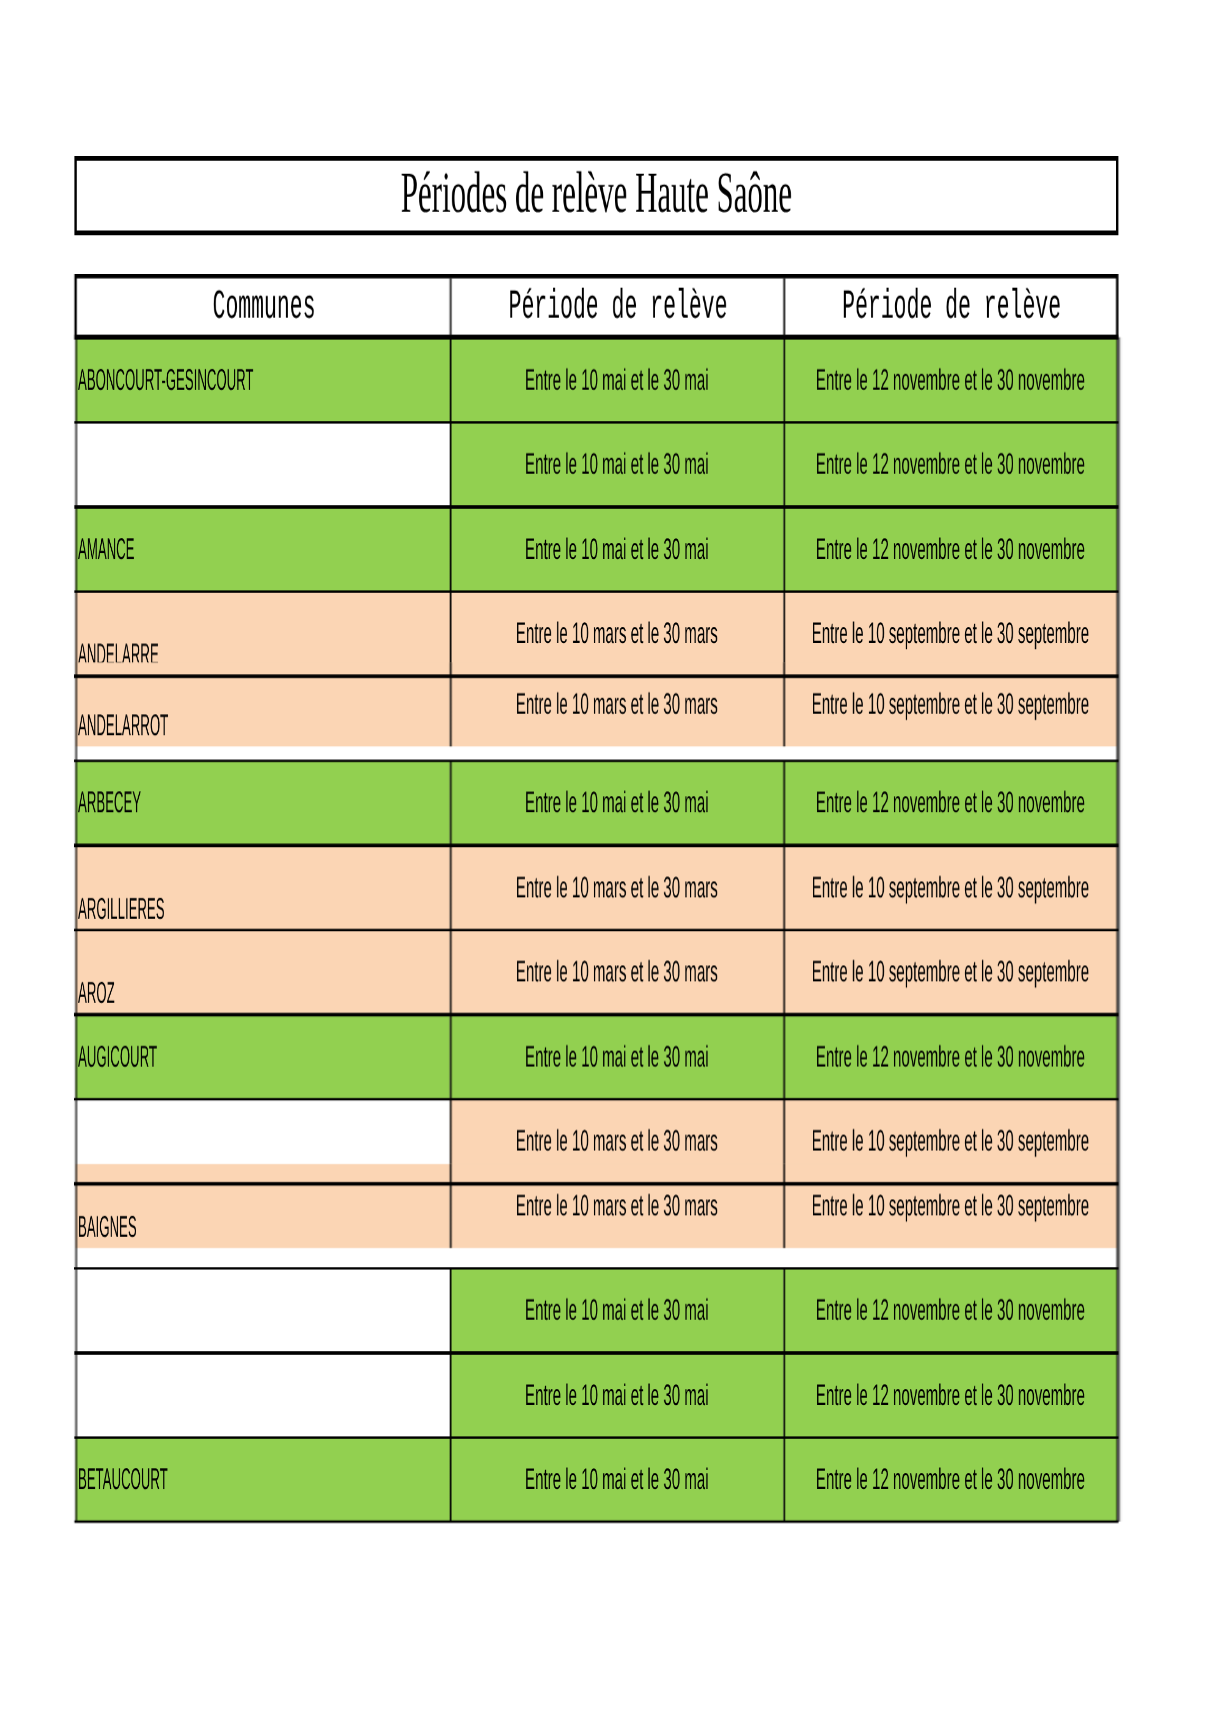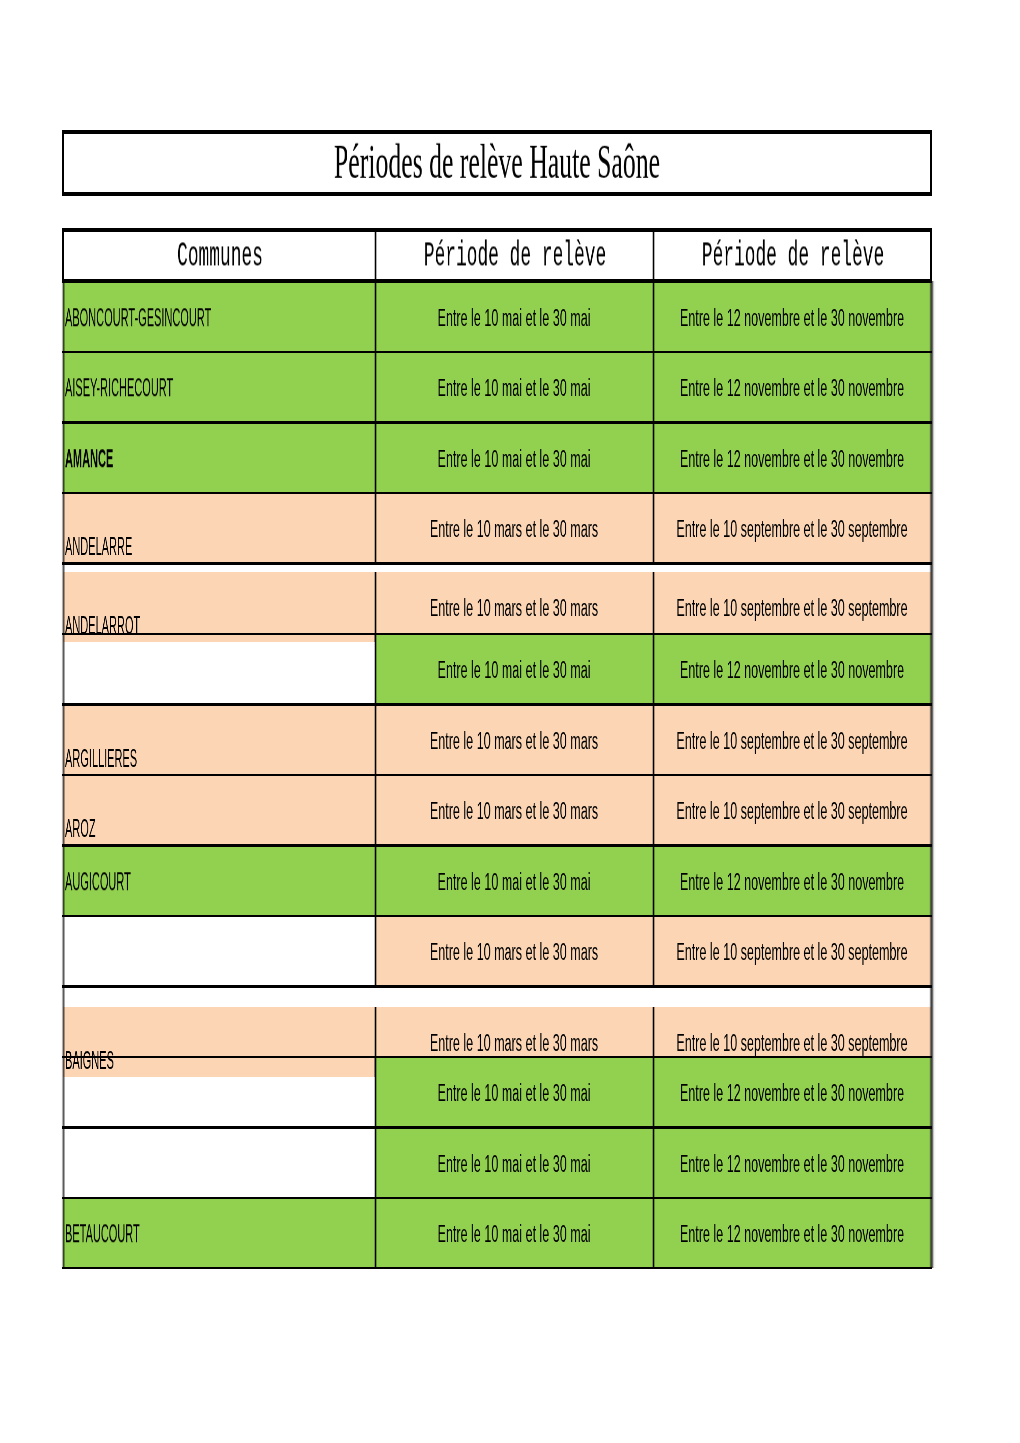--- a/index.html
+++ b/index.html
@@ -115,41 +115,36 @@
         </div>
         <div class="c green" style="left: 591.75px; width: 278.05px;">
           <div class="ptext">
             <span>Entre le 12 novembre et le 30 novembre</span>
           </div>
         </div>
         <div class="vline" style="left: 311.3px;"></div>
         <div class="vline" style="left: 589.25px;"></div>
       </div>
       <div class="row" style="top: 70.47px;">
-        <div class="c green" style="left: 1.2px; width: 312.6px;">
-          <div class="ctext v-mid">
-            <span>AISEY-RICHECOURT</span>
-          </div>
-        </div>
         <div class="c green" style="left: 313.8px; width: 277.95px;">
           <div class="ptext">
             <span>Entre le 10 mai et le 30 mai</span>
           </div>
         </div>
         <div class="c green" style="left: 591.75px; width: 278.05px;">
           <div class="ptext">
             <span>Entre le 12 novembre et le 30 novembre</span>
           </div>
         </div>
         <div class="vline" style="left: 311.3px;"></div>
         <div class="vline" style="left: 589.25px;"></div>
       </div>
       <div class="hline" style="top: 69.27px;"></div>
       <div class="row" style="top: 140.94px;">
-        <div class="c green" style="left: 1.2px; width: 312.6px; font-weight: bold;">
+        <div class="c green" style="left: 1.2px; width: 312.6px;">
           <div class="ctext v-mid">
             <span>AMANCE</span>
           </div>
         </div>
         <div class="c green" style="left: 313.8px; width: 277.95px;">
           <div class="ptext">
             <span>Entre le 10 mai et le 30 mai</span>
           </div>
         </div>
         <div class="c green" style="left: 591.75px; width: 278.05px;">
@@ -174,41 +169,46 @@
         </div>
         <div class="c peach" style="left: 591.75px; width: 278.05px;">
           <div class="ptext">
             <span>Entre le 10 septembre et le 30 septembre</span>
           </div>
         </div>
         <div class="vline" style="left: 311.3px;"></div>
         <div class="vline" style="left: 589.25px;"></div>
       </div>
       <div class="hline" style="top: 210.21px;"></div>
-      <div class="row" style="top: 290px;">
+      <div class="row" style="top: 270px;">
         <div class="c peach" style="left: 1.2px; width: 312.6px;">
           <div class="ctext v-bot">
             <span>ANDELARROT</span>
           </div>
         </div>
         <div class="c peach" style="left: 313.8px; width: 277.95px;">
           <div class="ptext">
             <span>Entre le 10 mars et le 30 mars</span>
           </div>
         </div>
         <div class="c peach" style="left: 591.75px; width: 278.05px;">
           <div class="ptext">
             <span>Entre le 10 septembre et le 30 septembre</span>
           </div>
         </div>
         <div class="vline" style="left: 311.3px;"></div>
         <div class="vline" style="left: 589.25px;"></div>
       </div>
       <div class="hline" style="top: 280.68px;"></div>
       <div class="row" style="top: 352.35px;">
+        <div class="c green" style="left: 1.2px; width: 312.6px;">
+          <div class="ctext v-mid">
+            <span>ARBECEY</span>
+          </div>
+        </div>
         <div class="c green" style="left: 313.8px; width: 277.95px;">
           <div class="ptext">
             <span>Entre le 10 mai et le 30 mai</span>
           </div>
         </div>
         <div class="c green" style="left: 591.75px; width: 278.05px;">
           <div class="ptext">
             <span>Entre le 12 novembre et le 30 novembre</span>
           </div>
         </div>
@@ -284,21 +284,21 @@
         </div>
         <div class="c peach" style="left: 591.75px; width: 278.05px;">
           <div class="ptext">
             <span>Entre le 10 septembre et le 30 septembre</span>
           </div>
         </div>
         <div class="vline" style="left: 311.3px;"></div>
         <div class="vline" style="left: 589.25px;"></div>
       </div>
       <div class="hline" style="top: 633.03px;"></div>
-      <div class="row" style="top: 725px; padding-left: 12px;">
+      <div class="row" style="top: 688px; padding-left: 12px;">
         <div class="c peach" style="left: 1.2px; width: 312.6px;">
           <div class="ctext v-bot">
             <span>BAIGNES</span>
           </div>
         </div>
         <div class="c peach" style="left: 313.8px; width: 277.95px;">
           <div class="ptext">
             <span>Entre le 10 mars et le 30 mars</span>
           </div>
         </div>

